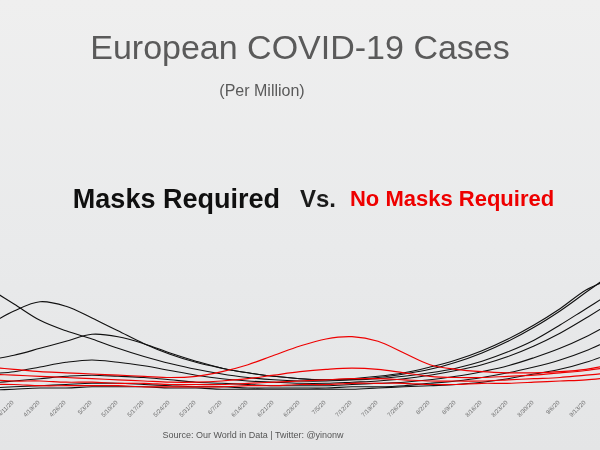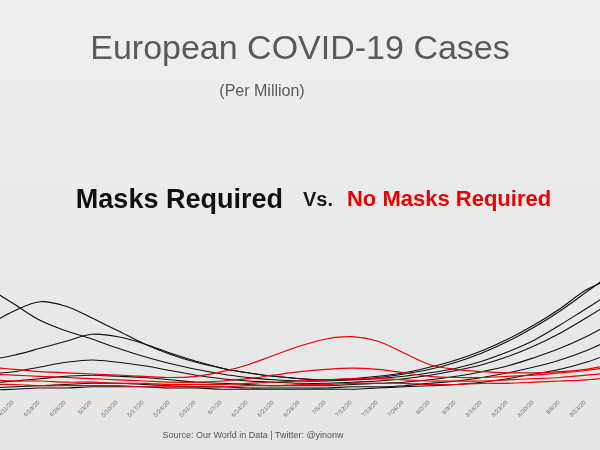--- a/index.html
+++ b/index.html
@@ -34,21 +34,21 @@
     height:34px;
     display:flex;align-items:center;justify-content:center;
     white-space:nowrap;
     padding-left:45px;
   }
   .lg-masks{
     font-size:27px;font-weight:bold;color:#101010;
     margin-left:-18px;
   }
   .lg-vs{
-    font-size:20px;font-weight:bold;color:#1a1a1a;
+    font-size:24px;font-weight:bold;color:#1a1a1a;
     margin:0 14px 0 20px;
   }
   .lg-nomasks{
     font-size:22px;font-weight:bold;color:#ee0000;
   }
   .chart-wrap{
     position:absolute;left:0;top:255px;width:600px;height:195px;
   }
   svg.chart{display:block;}
   .source{

